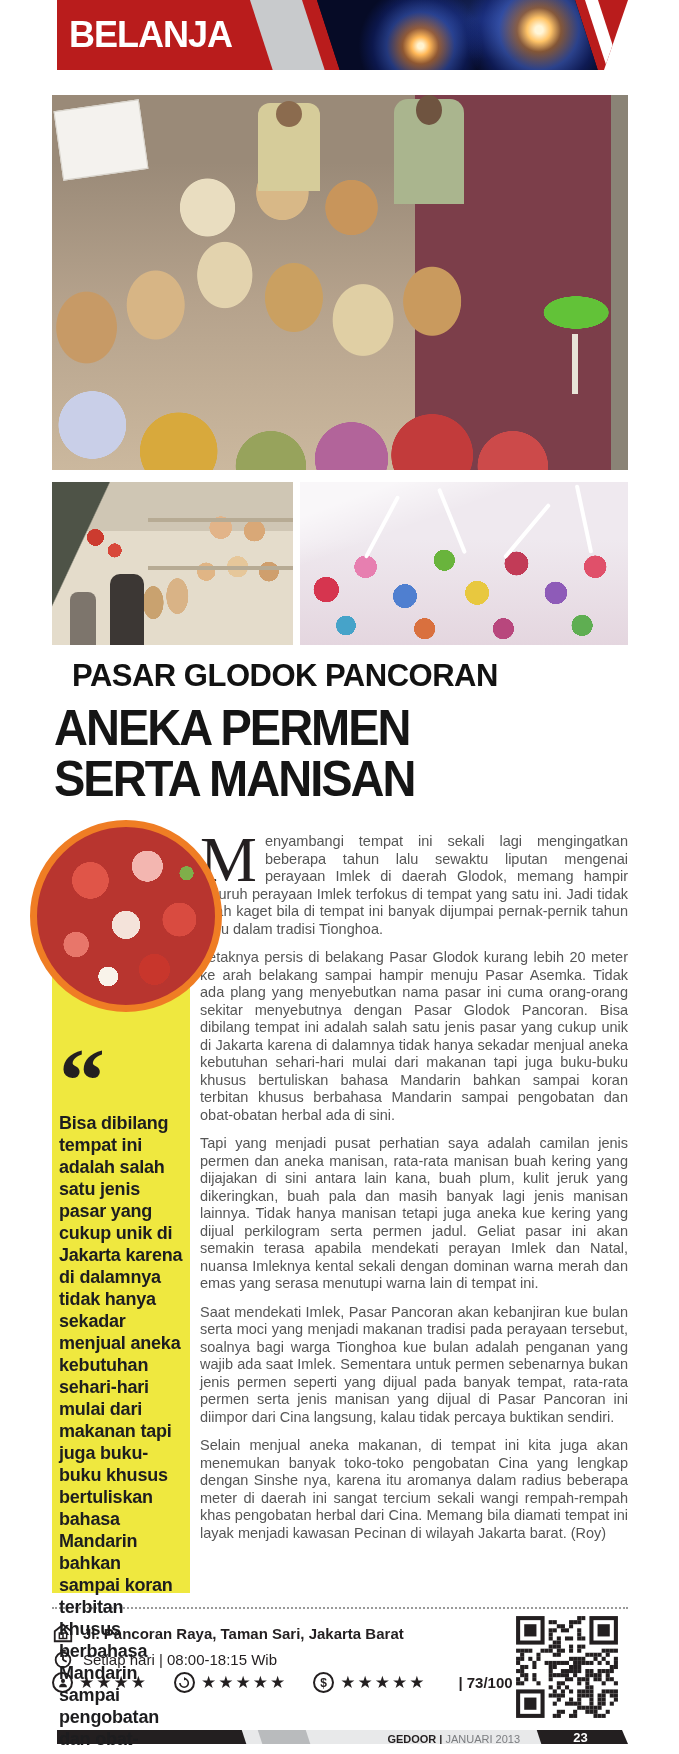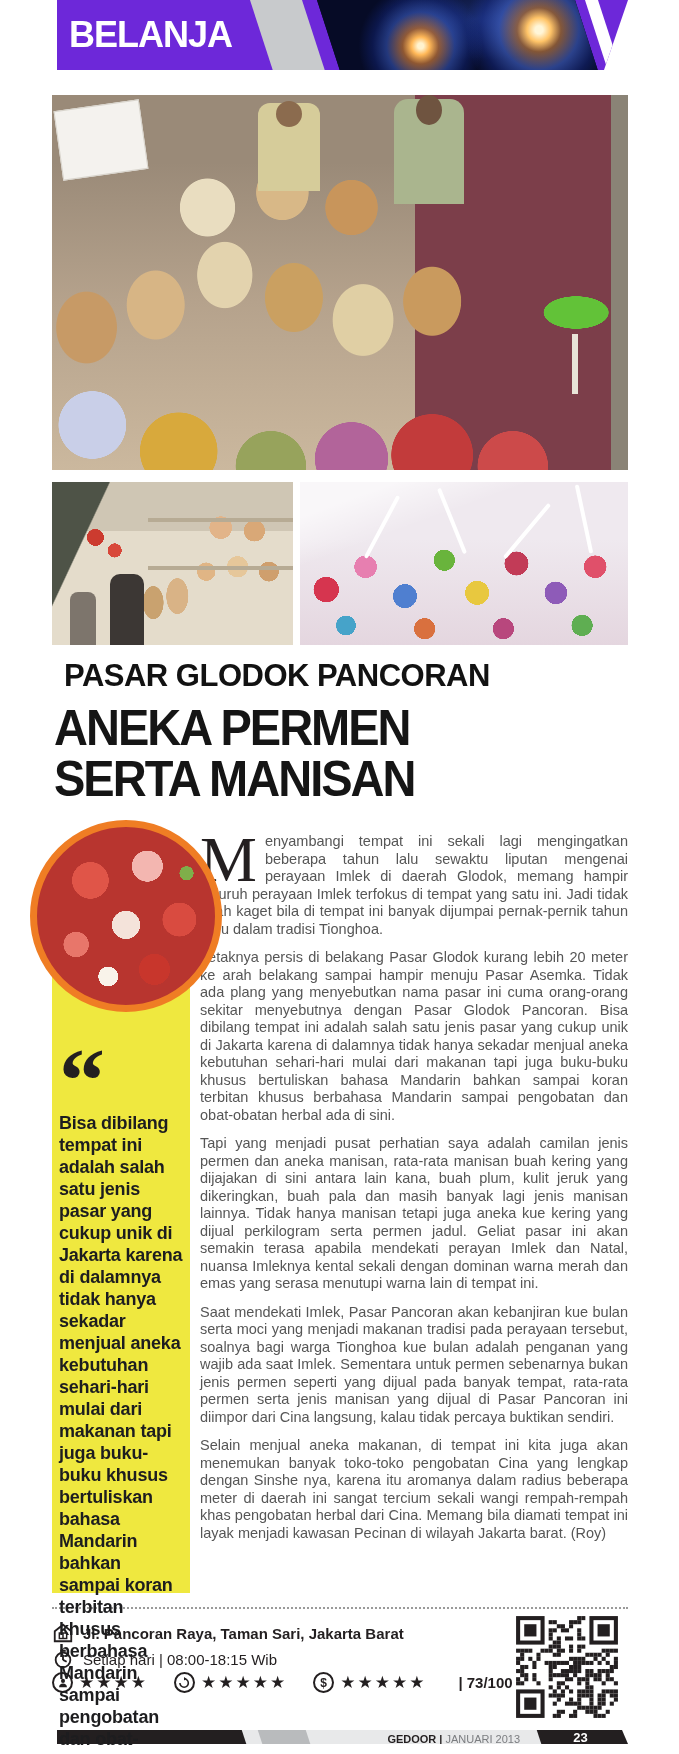--- a/index.html
+++ b/index.html
@@ -5,21 +5,21 @@
   * { margin:0; padding:0; box-sizing:border-box; }
   html,body { background:#ffffff; }
   body {
     width:679px; height:1754px; position:relative; overflow:hidden;
     font-family:"Liberation Sans", sans-serif; color:#231f20;
   }
 
   
   .header-bar {
     position:absolute; left:57px; top:0; width:571px; height:70px;
-    background:#6d28d9; overflow:hidden;
+    background:#b91c1c; overflow:hidden;
     clip-path:polygon(0 0, 100% 0, calc(100% - 24px) 100%, 0 100%);
   }
   .hdr-label {
     position:absolute; left:12px; top:14px; color:#ffffff;
     font-size:36px; font-weight:bold; letter-spacing:-1px;
   }
   .hdr-stripe-silver {
     position:absolute; left:205px; top:-8px; width:52px; height:90px;
     background:#c8cacc; transform:skewX(18deg);
   }
@@ -125,21 +125,21 @@
     background-repeat:no-repeat;
   }
   .stick { position:absolute; width:4px; height:70px; background:#ffffff; border-radius:2px; }
   .stick.s1 { left:80px; top:10px; transform:rotate(28deg); }
   .stick.s2 { left:150px; top:4px; transform:rotate(-22deg); }
   .stick.s3 { left:225px; top:14px; transform:rotate(40deg); }
   .stick.s4 { left:282px; top:2px; transform:rotate(-12deg); }
 
   
   .kicker {
-    position:absolute; left:64px; top:658px; width:540px;
+    position:absolute; left:72px; top:658px; width:540px;
     font-size:31px; font-weight:bold; letter-spacing:-0.5px; color:#121212;
   }
   .big-title {
     position:absolute; left:54px; width:560px; color:#151515;
     font-size:47px; font-weight:bold; letter-spacing:-2px;
     transform:scaleY(1.08); transform-origin:left top;
   }
   .bt1 { top:697px; }
   .bt2 { top:748px; }
 

